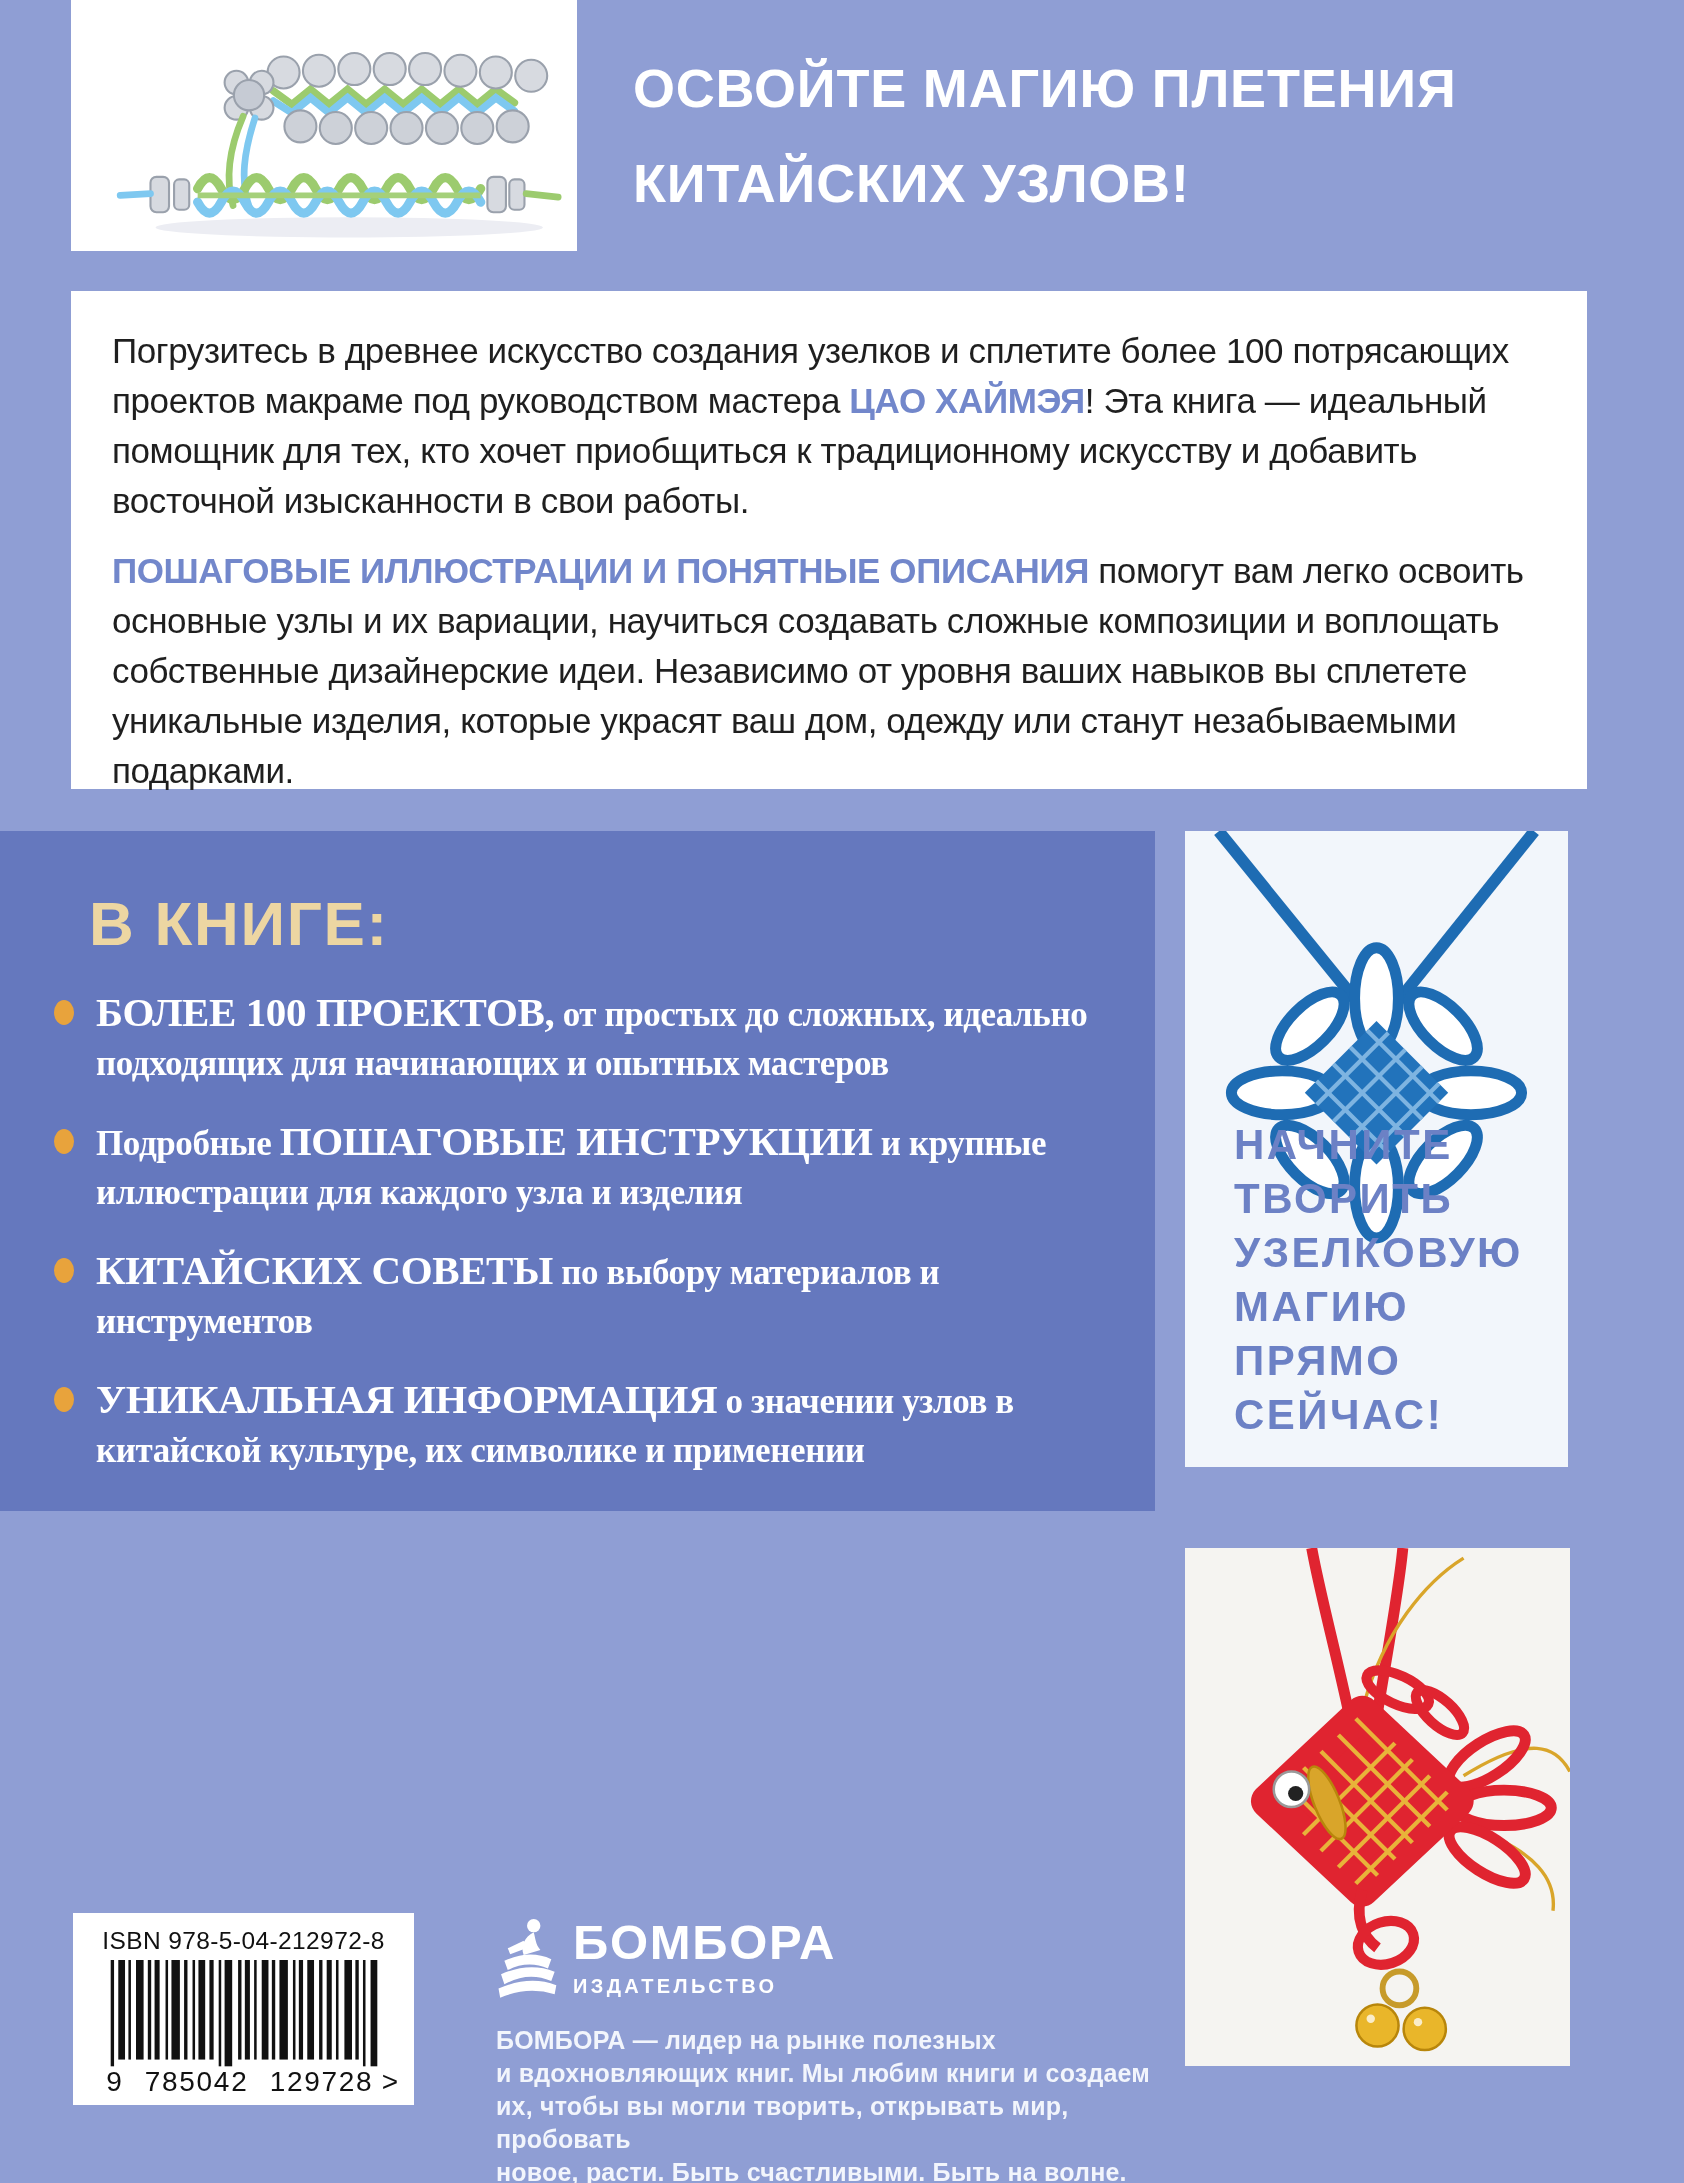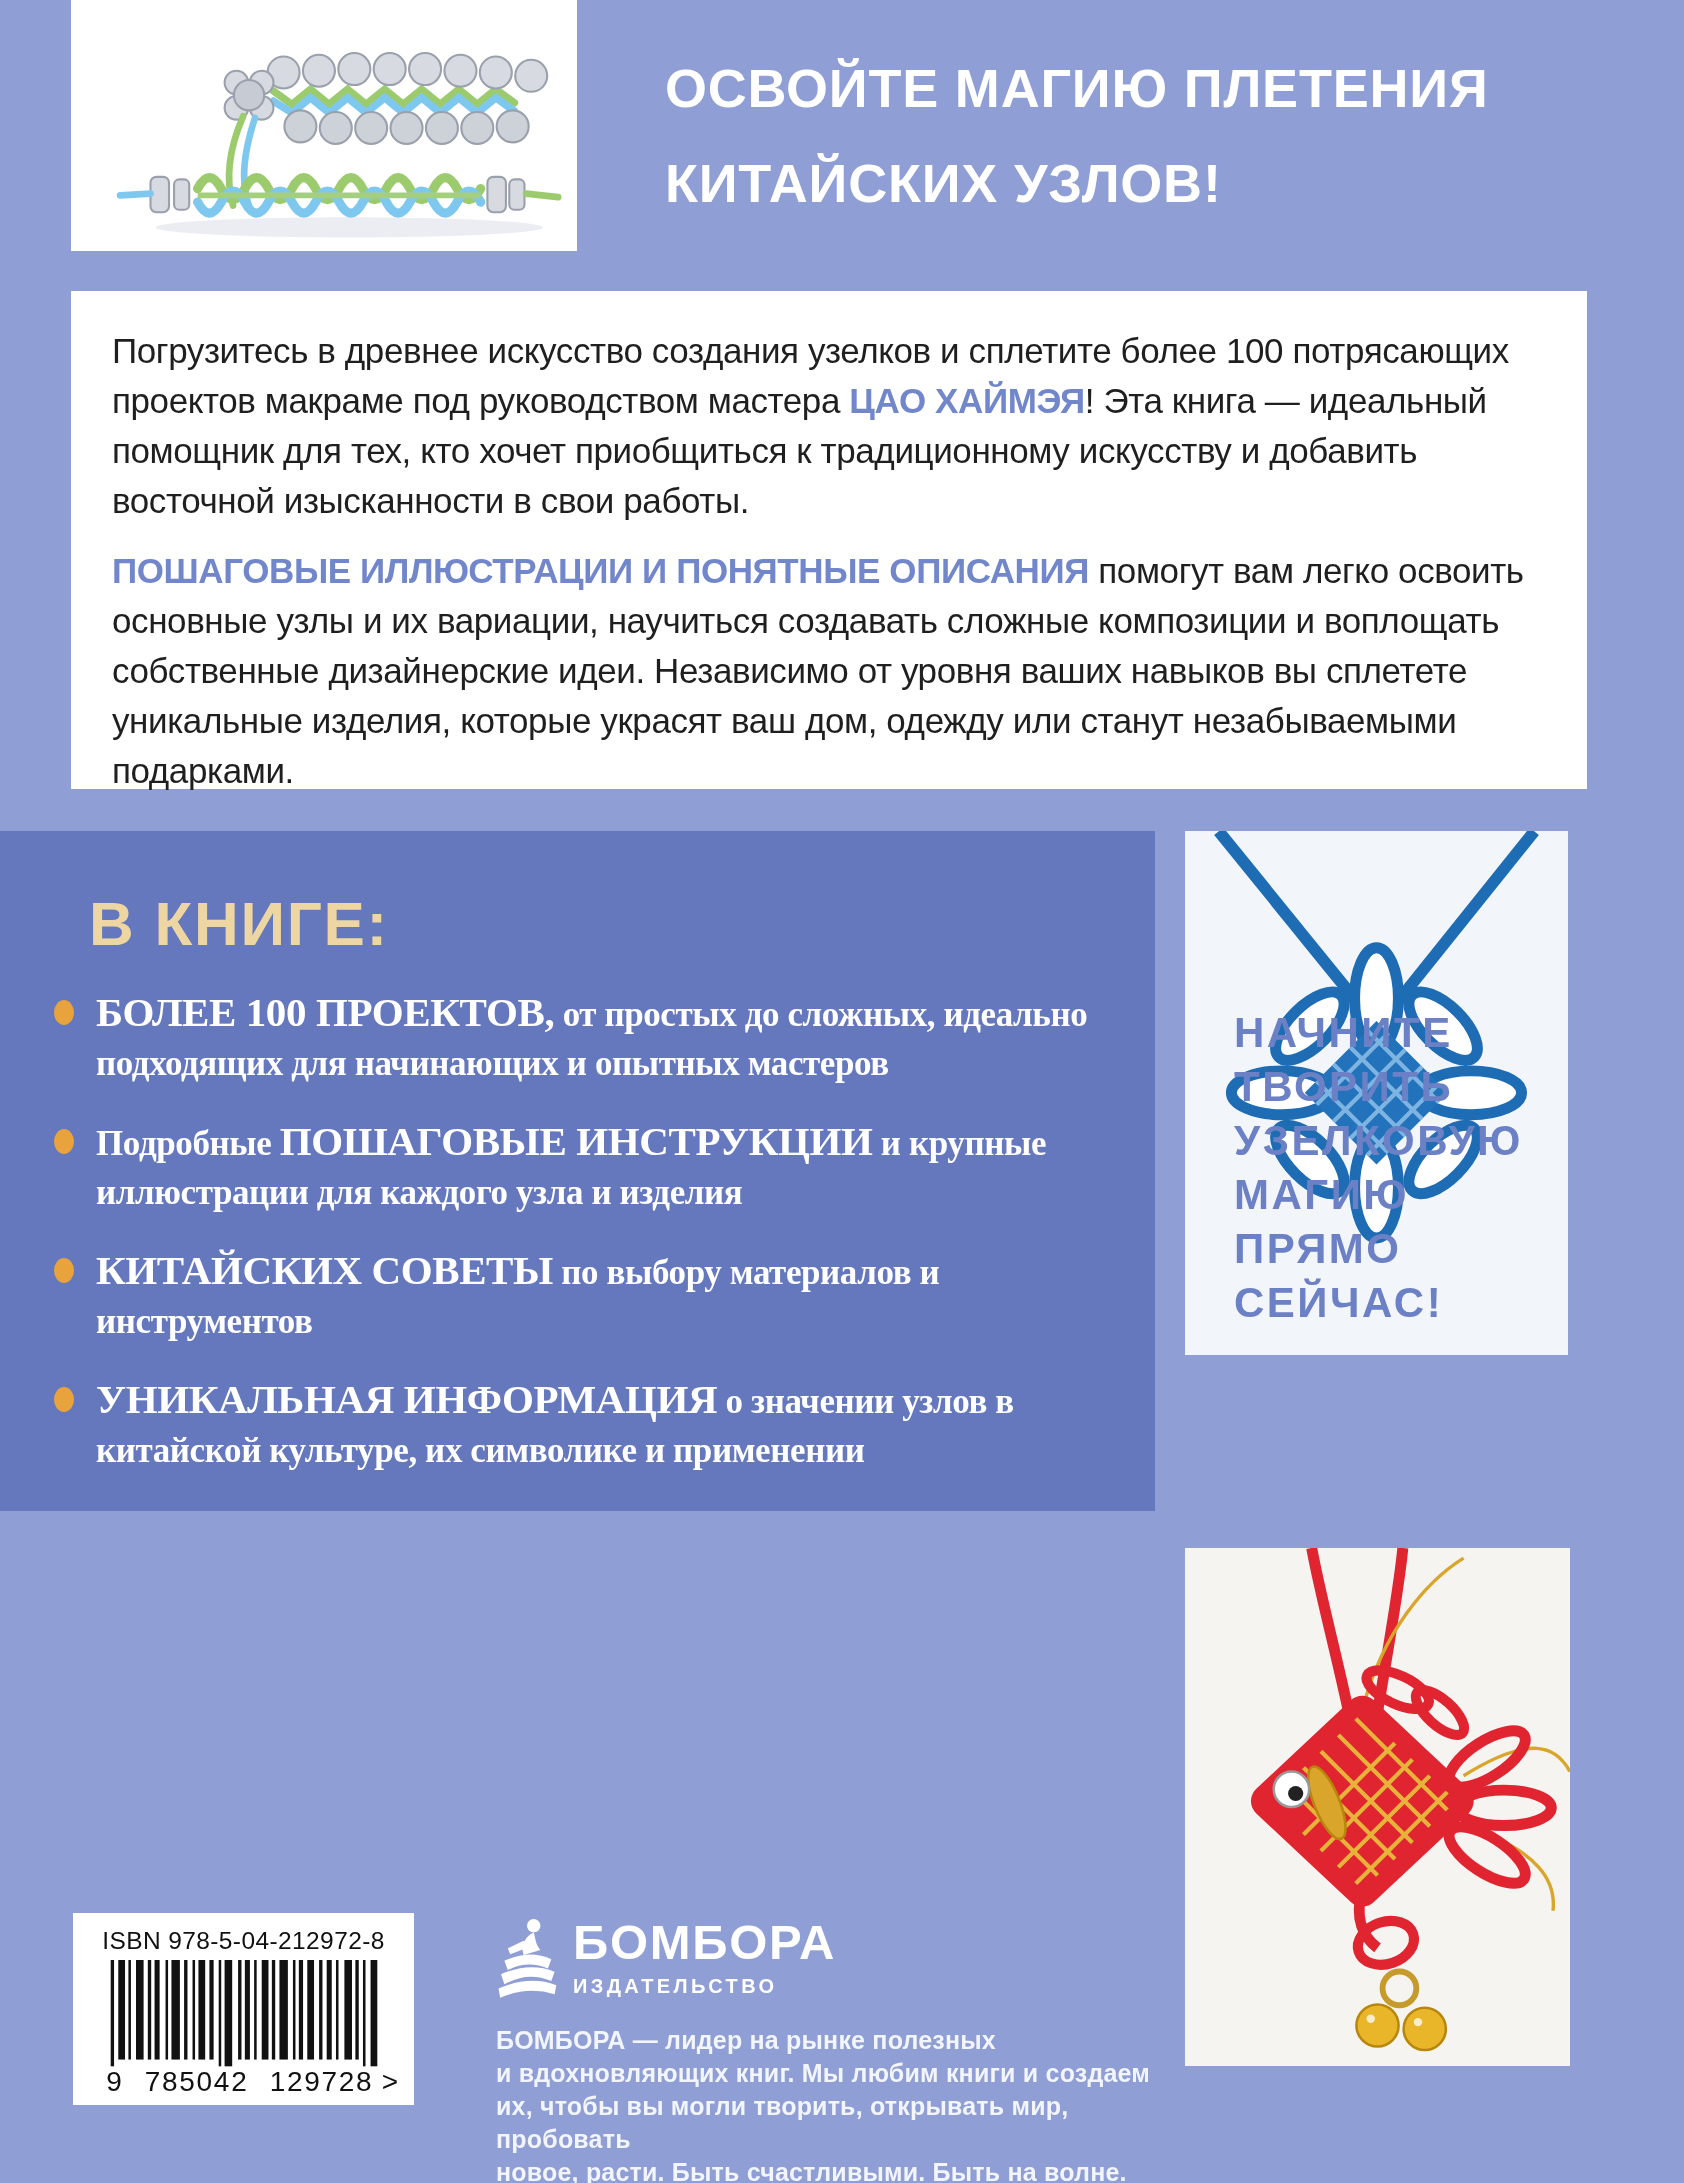--- a/index.html
+++ b/index.html
@@ -9,21 +9,21 @@
     background:#8F9ED4; overflow:hidden;
     font-family:"Liberation Sans", sans-serif;
   }
   
   .box-bracelet{
     position:absolute; left:71px; top:0; width:506px; height:251px;
     background:#ffffff;
   }
   
   .headline{
-    position:absolute; left:665px; top:41px; width:996px;
+    position:absolute; left:633px; top:41px; width:996px;
     color:#ffffff; font-size:54px; font-weight:bold; letter-spacing:0.8px;
     line-height:95px;
   }
   
   .box-intro{
     position:absolute; left:71px; top:291px; width:1516px; height:498px;
     background:#ffffff; padding:35px 52px 0 41px;
   }
   .box-intro p{
     font-size:35px; line-height:50px; color:#1f1f1f; letter-spacing:-0.4px;
@@ -42,21 +42,21 @@
   .bullets{ margin-left:54px; width:1065px; list-style:none; }
   .bullet{ display:flex; margin-bottom:29px; font-weight:bold;font-family:Liberation Serif, serif; }
   .dot{
     flex:none; width:20px; height:25px; border-radius:50%;
     background:#E8A33C; margin:11.8px 22px 0 0;
   }
   .b-text{ font-size:35px; line-height:49px; letter-spacing:-0.4px; }
   .b-caps{ font-size:41px; }
   
   .box-pendant{
-    position:absolute; left:1185px; top:831px; width:383px; height:524px;
+    position:absolute; left:1185px; top:831px; width:383px; height:636px;
     background:#F2F6FB;
   }
   .pendant-art{ position:absolute; left:0; top:0; }
   .cta{
     position:absolute; left:49px; bottom:25px;
     font-size:42px; font-weight:bold; color:#6C81C5;
     line-height:54px; letter-spacing:2.5px;
   }
   
   .box-outro{

